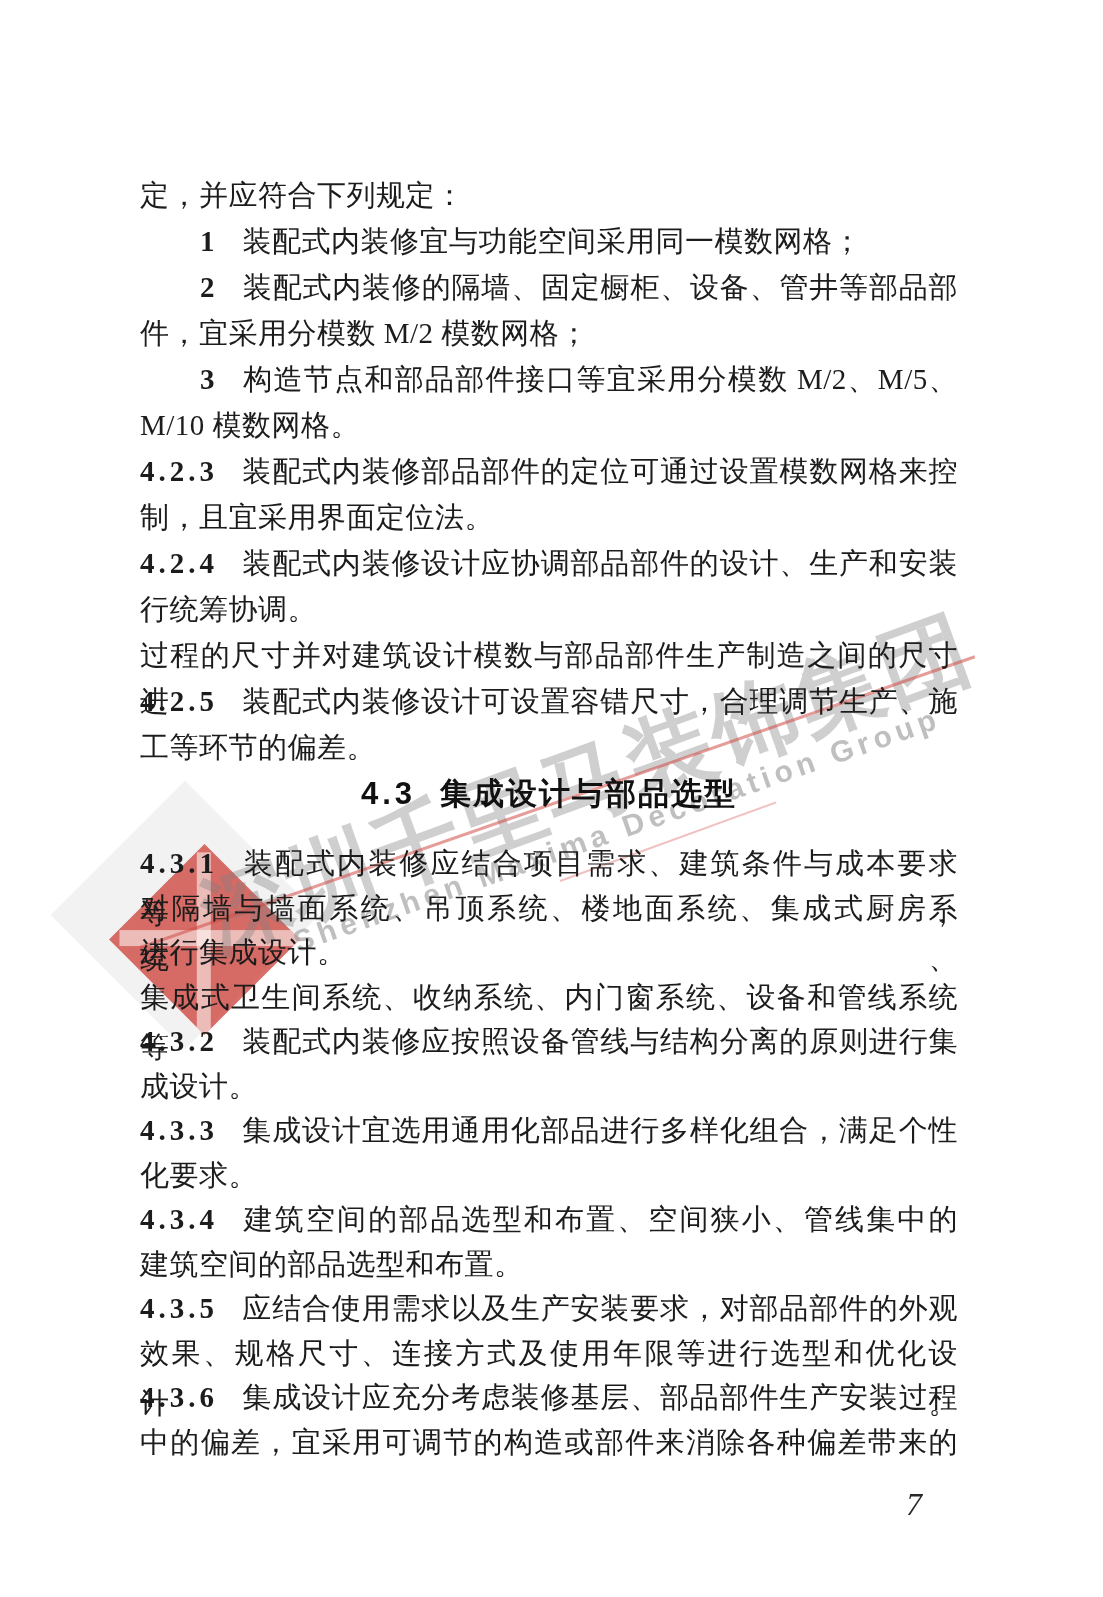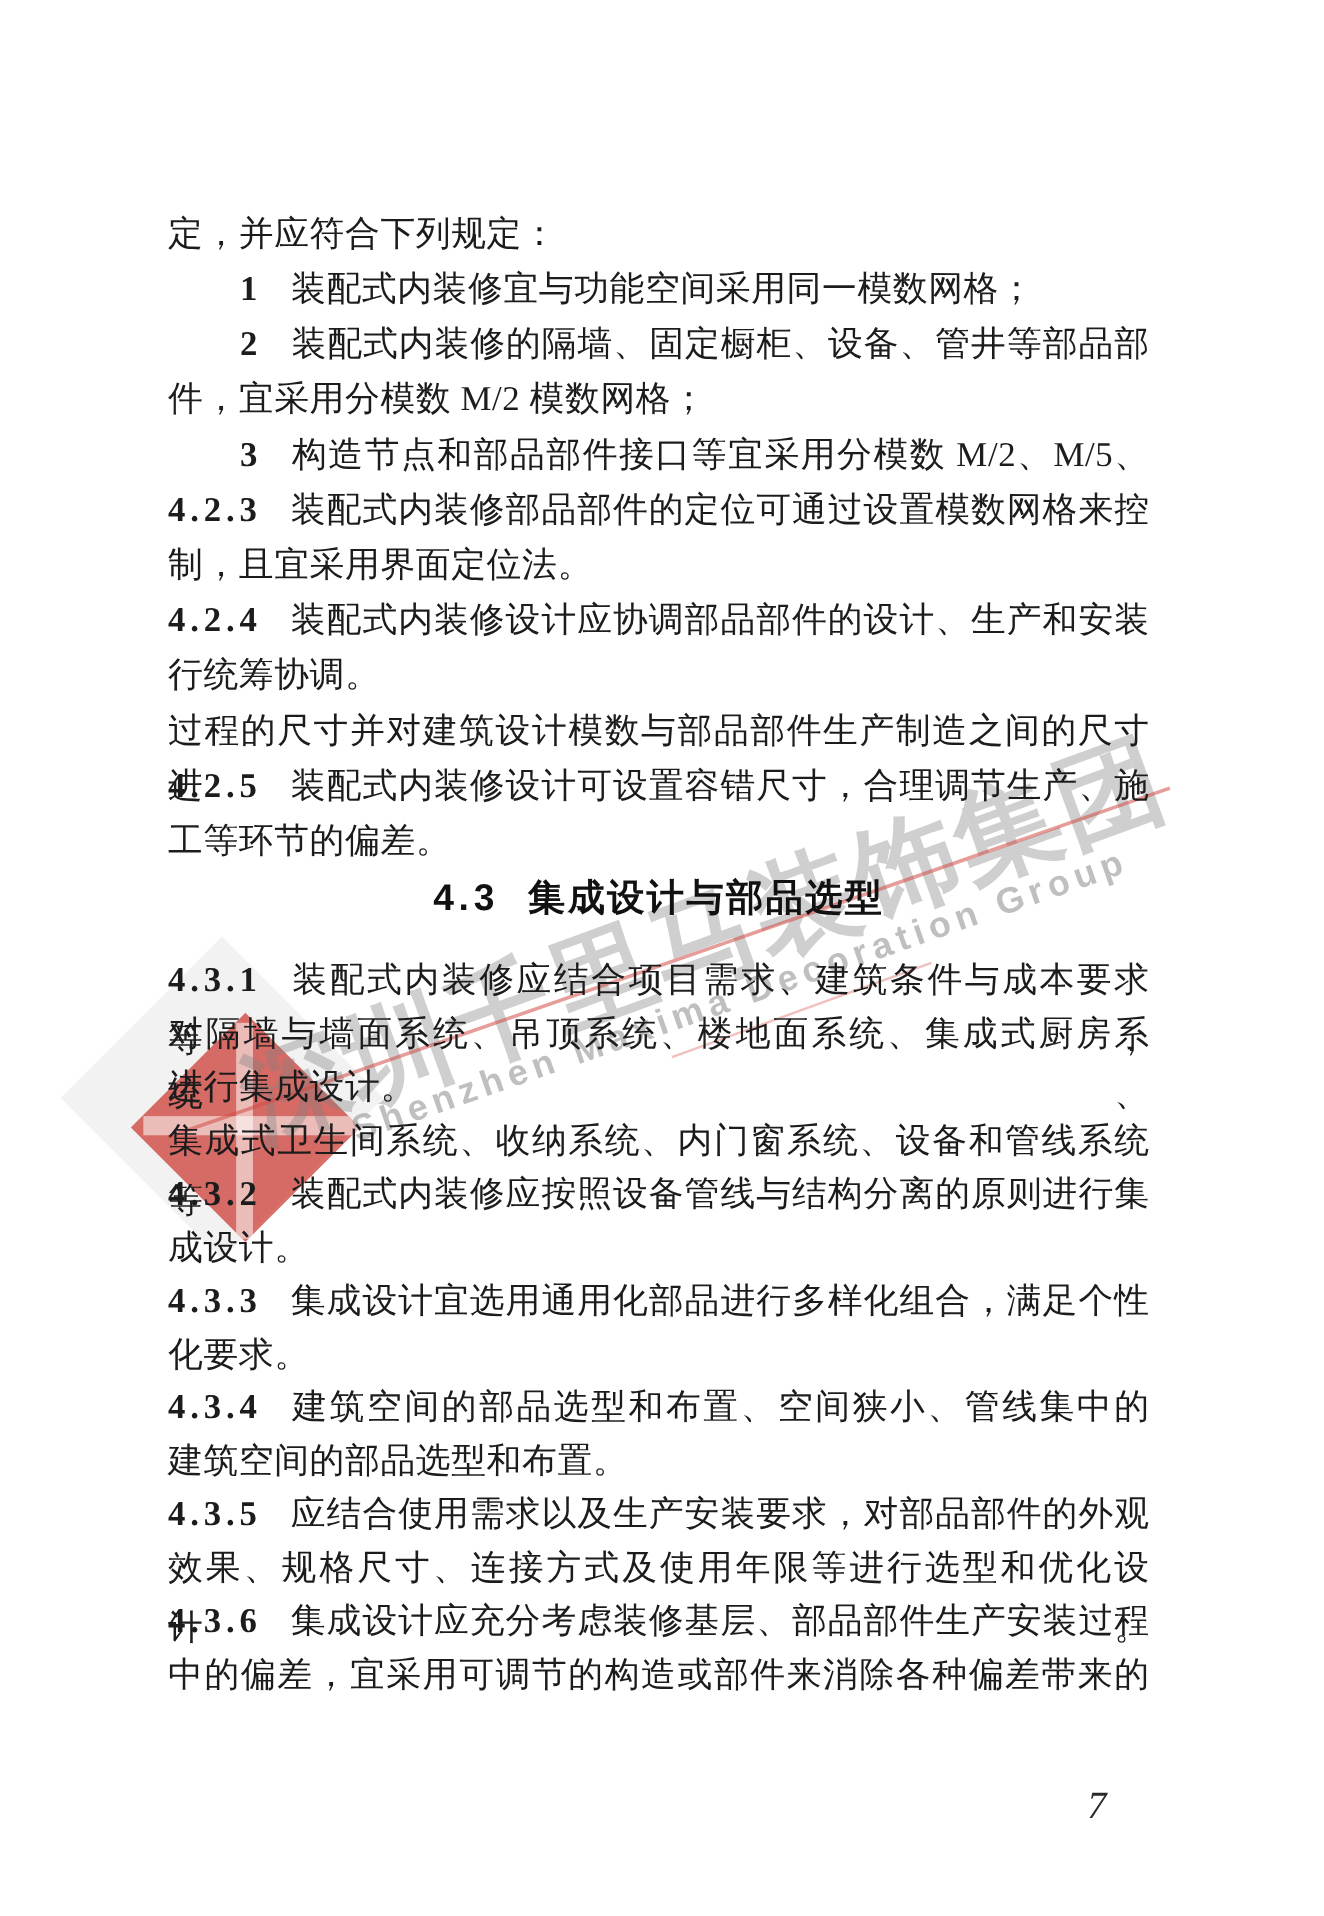--- a/index.html
+++ b/index.html
@@ -88,20 +88,21 @@
   <div class="wm wm-en">Shenzhen Maxima Decoration Group</div>
   <div class="wm wm-line2"></div>
 
   <div class="text-block">
 
     <div class="line"><span class="txt">定，并应符合下列规定：</span></div>
     <div class="line list"><span class="num">1</span><span class="txt">装配式内装修宜与功能空间采用同一模数网格；</span></div>
     <div class="line list j"><span class="num">2</span><span class="txt">装配式内装修的隔墙、固定橱柜、设备、管井等部品部</span></div>
     <div class="line"><span class="txt">件，宜采用分模数 M/2 模数网格；</span></div>
     <div class="line list j"><span class="num">3</span><span class="txt">构造节点和部品部件接口等宜采用分模数 M/2、M/5、</span></div>
+    <div class="line"><span class="txt">M/10 模数网格。</span></div>
     <div class="line j"><span class="num">4.2.3</span><span class="txt">装配式内装修部品部件的定位可通过设置模数网格来控</span></div>
     <div class="line"><span class="txt">制，且宜采用界面定位法。</span></div>
     <div class="line j"><span class="num">4.2.4</span><span class="txt">装配式内装修设计应协调部品部件的设计、生产和安装</span></div>
     <div class="line"><span class="txt">行统筹协调。</span></div>
     <div class="line j"><span class="txt">过程的尺寸并对建筑设计模数与部品部件生产制造之间的尺寸进</span></div>
     <div class="line j"><span class="num">4.2.5</span><span class="txt">装配式内装修设计可设置容错尺寸，合理调节生产、施</span></div>
     <div class="line"><span class="txt">工等环节的偏差。</span></div>
 
     <div class="heading">
       <span class="h-num">4.3</span><span class="h-title">集成设计与部品选型</span>

